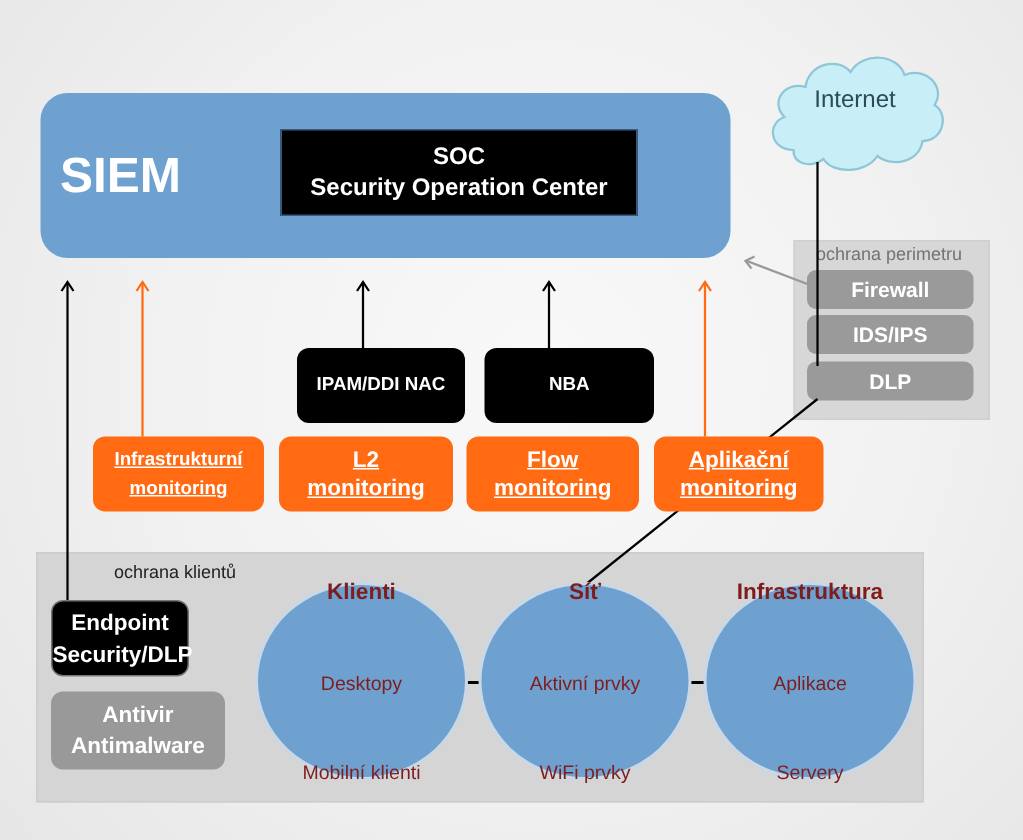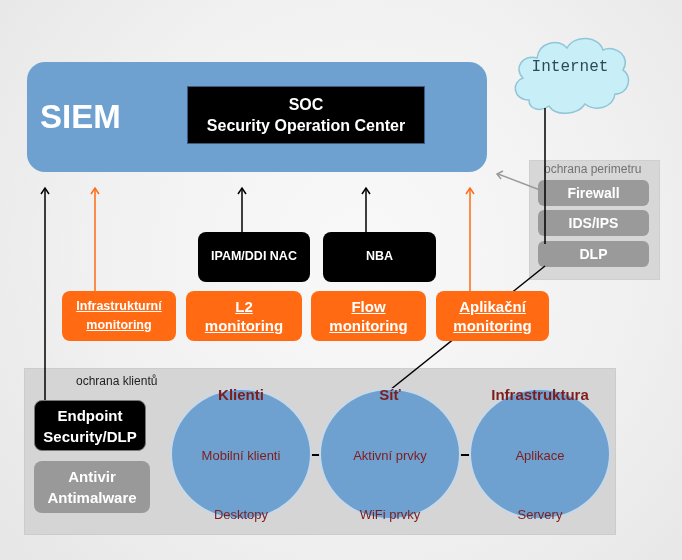--- a/index.html
+++ b/index.html
@@ -14,21 +14,21 @@
     background:#6ea1cf; border-radius:18px;
   }
   .siem-label { left:40px; top:98px; color:#fff; font-weight:bold; font-size:33px; }
   .soc {
     left:187px; top:86px; width:238px; height:58px;
     background:#000; border:1px solid #3a5a80;
     color:#fff; font-weight:bold; text-align:center; font-size:16px; line-height:21px;
     padding-top:7px;
   }
   .cloud { left:507px; top:30px; width:126px; height:88px; }
-  .cloud-label { left:507px; top:58px; width:126px; text-align:center; font-size:16px; color:#2c4a5a;font-family:Liberation Mono, monospace; }
+  .cloud-label { left:507px; top:58px; width:126px; text-align:center; font-size:16px; color:#2c4a5a; }
   .perimeter {
     left:529px; top:160px; width:131px; height:120px; background:#d7d7d7; border:1px solid #cfcfcf;
   }
   .perimeter-title { left:544px; top:162px; font-size:12px; color:#737373; }
   .gray-btn {
     left:538px; width:111px; height:26px; background:#9a9a9a; border-radius:6px;
     color:#fff; font-weight:bold; font-size:14px; text-align:center; line-height:26px;
   }
   .black-box {
     background:#000; border-radius:8px; color:#fff; font-weight:bold; font-size:12.5px;
@@ -37,21 +37,21 @@
   .orange-box {
     background:#ff6a12; border-radius:8px; color:#fff; font-weight:bold;
     text-align:center; top:291px; height:50px; display:flex; align-items:center; justify-content:center;
     flex-direction:column; line-height:19px;text-decoration:underline;
   }
   .clients {
     left:24px; top:368px; width:592px; height:167px; background:#d5d5d5; border:1px solid #ccc;
   }
   .clients-title { left:44px; top:374px; font-size:12px; color:#222;margin-left:32px; }
   .endpoint {
-    left:34px; top:400px; width:112px; height:51px; background:#000; border-radius:8px; border:1px solid #777;
+    left:34px; top:400px; width:92px; height:51px; background:#000; border-radius:8px; border:1px solid #777;
     color:#fff; font-weight:bold; font-size:15px; text-align:center; line-height:21px; padding-top:4px;
   }
   .antivir {
     left:34px; top:461px; width:116px; height:52px; background:#999; border-radius:8px;
     color:#fff; font-weight:bold; font-size:15px; text-align:center; line-height:21px; padding-top:5px;
   }
   .circle {
     width:142px; height:132px; border-radius:50%; background:#6ea1cf; border:2px solid #c9d8e6;
     top:388px; color:#7f1d1d; text-align:center; display:flex; flex-direction:column; justify-content:center;
     font-size:13px; line-height:19px;gap:40px;
@@ -143,22 +143,22 @@
   <div>Endpoint</div>
   <div>Security/DLP</div>
 </div>
 <div class="abs antivir">
   <div>Antivir</div>
   <div>Antimalware</div>
 </div>
 
 <div class="abs circle" style="left:170px;">
   <div class="t">Klienti</div>
+  <div>Desktopy</div>
   <div>Mobilní klienti</div>
-  <div>Desktopy</div>
 </div>
 <div class="abs circle" style="left:319px;">
   <div class="t">Síť</div>
   <div>Aktivní prvky</div>
   <div>WiFi prvky</div>
 </div>
 <div class="abs circle" style="left:469px;">
   <div class="t">Infrastruktura</div>
   <div>Aplikace</div>
   <div>Servery</div>

